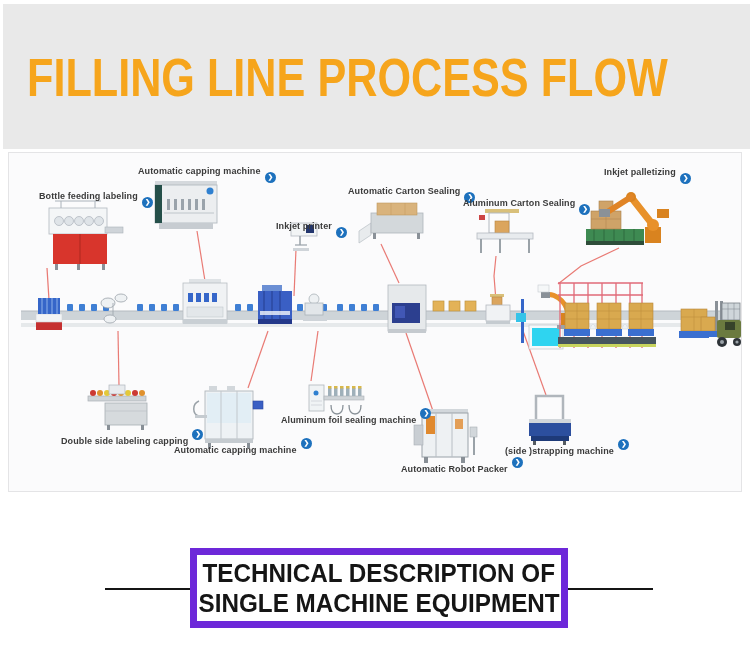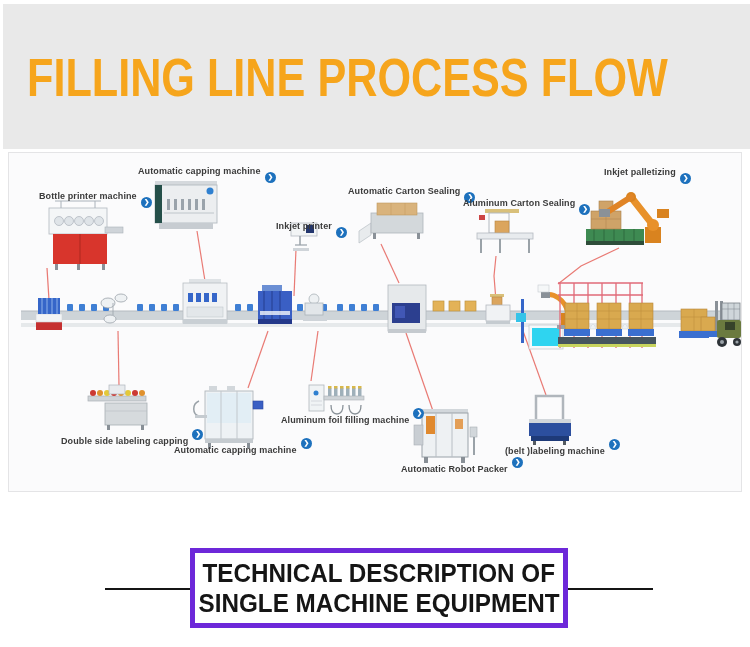--- a/index.html
+++ b/index.html
@@ -22,21 +22,21 @@
         border-radius:50%;background:#1d71bd;margin-left:4px;vertical-align:middle;cursor:pointer;}
   .chip .chev{color:#ffffff;font-size:6.5px;line-height:1;transform:translateX(0.5px);}
   .station-label.top .chip{transform:translateY(6px);}
   .station-label.bottom .chip{transform:translateY(-7px);}
 
   
   .rule{position:absolute;height:2px;background:#151515;}
   .rule.left{left:105px;top:588px;width:85px;}
   .rule.right{left:568px;top:588px;width:85px;}
   .footer-box{position:absolute;left:190px;top:548px;width:378px;height:80px;background:#ffffff;
-              border:5px solid #6d28d9;box-sizing:border-box;display:flex;flex-direction:column;
+              border:7px solid #6d28d9;box-sizing:border-box;display:flex;flex-direction:column;
               align-items:center;justify-content:center;z-index:2;}
   .footer-box div{font-size:25px;line-height:30px;font-weight:bold;color:#151515;
                   white-space:nowrap;transform:scaleX(0.97);}
 </style>
 </head>
 <body>
 
 <div class="banner">
   <h1>FILLING LINE PROCESS FLOW</h1>
 </div>
@@ -415,21 +415,21 @@
       <rect x="520" y="270" width="42" height="13" fill="#2c4f9e"></rect>
       <rect x="522" y="283" width="38" height="5" fill="#1e3a78"></rect>
       <g fill="#555b61">
           <rect x="524" y="288" width="3" height="4"></rect>
           <rect x="554" y="288" width="3" height="4"></rect>
         </g>
     </g>
   </svg>
 
   <div class="station-label top" style="left:30px;top:38px">
-    <span>Bottle printer machine</span><span class="chip">
+    <span>Bottle feeding labeling</span><span class="chip">
         <span class="chev">❯</span>
       </span>
   </div>
   <div class="station-label top" style="left:129px;top:13px">
     <span>Automatic capping machine</span><span class="chip">
         <span class="chev">❯</span>
       </span>
   </div>
   <div class="station-label top" style="left:267px;top:68px">
     <span>Inkjet printer</span><span class="chip">
@@ -455,31 +455,31 @@
     <span>Double side labeling capping</span><span class="chip">
         <span class="chev">❯</span>
       </span>
   </div>
   <div class="station-label bottom" style="left:165px;top:292px">
     <span>Automatic capping machine</span><span class="chip">
         <span class="chev">❯</span>
       </span>
   </div>
   <div class="station-label bottom" style="left:272px;top:262px">
-    <span>Aluminum foil filling machine</span><span class="chip">
+    <span>Aluminum foil sealing machine</span><span class="chip">
         <span class="chev">❯</span>
       </span>
   </div>
   <div class="station-label bottom" style="left:392px;top:311px">
     <span>Automatic Robot Packer</span><span class="chip">
         <span class="chev">❯</span>
       </span>
   </div>
   <div class="station-label bottom" style="left:496px;top:293px">
-    <span>(belt )labeling machine</span><span class="chip">
+    <span>(side )strapping machine</span><span class="chip">
         <span class="chev">❯</span>
       </span>
   </div>
 </div>
 
 <div class="rule left"></div>
 <div class="rule right"></div>
 <div class="footer-box">
   <div>TECHNICAL DESCRIPTION OF</div>
   <div>SINGLE MACHINE EQUIPMENT</div>

